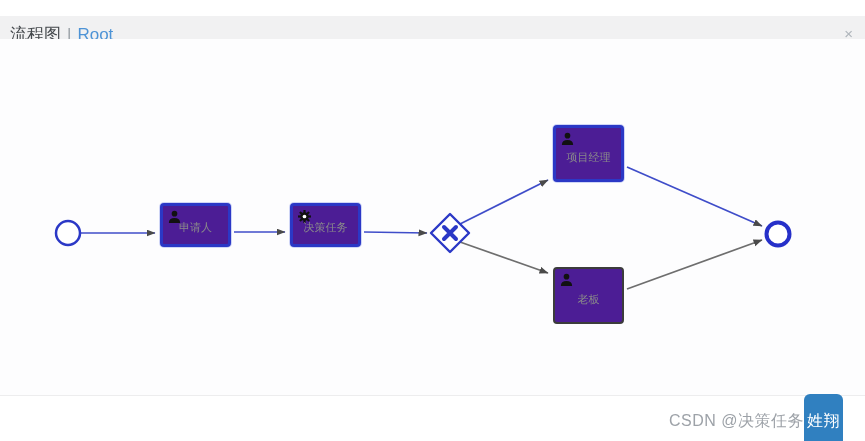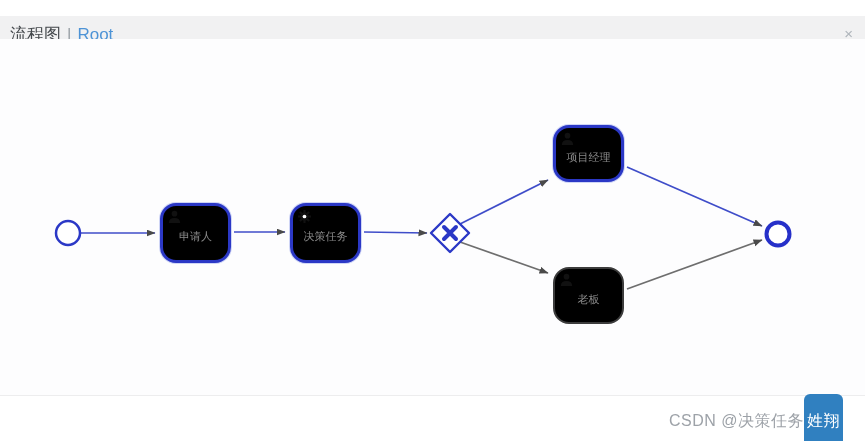--- a/index.html
+++ b/index.html
@@ -18,22 +18,22 @@
                font-family:"Liberation Sans",sans-serif; }
 
   
   .canvas { position:absolute; top:39px; left:0; width:865px; height:356px; background:#fdfdfe; }
   .footer { position:absolute; top:395px; left:0; width:865px; height:46px;
             background:#fff; border-top:1px solid #ededee; }
 
   svg.edges { position:absolute; top:0; left:0; width:865px; height:441px; }
 
   
-  .task { position:absolute; width:71px; background:#000000; border-radius:16px; }
-  .task.primary { height:60px; border:3px solid #2b38c6; box-shadow:0 0 0 1px rgba(90,110,225,.28); }
+  .task { position:absolute; width:71px; background:#4c1d95; border-radius:4px; }
+  .task.primary { height:44px; border:3px solid #2b38c6; box-shadow:0 0 0 1px rgba(90,110,225,.28); }
   .task.plain   { height:57px; border:2px solid #3c3c3c; }
   .task-label { position:absolute; left:50%; top:56%; transform:translate(-50%,-50%);
                 font-size:11px; color:#8a8a8a; white-space:nowrap; }
   .task-icon { position:absolute; top:4px; left:5px; width:13px; height:13px; }
   .n-applicant { left:160px; top:203px; }
   .n-decision  { left:290px; top:203px;padding-left:24px; }
   .n-pm        { left:553px; top:125px; }
   .n-boss      { left:553px; top:267px; height:57px; }
 
   

